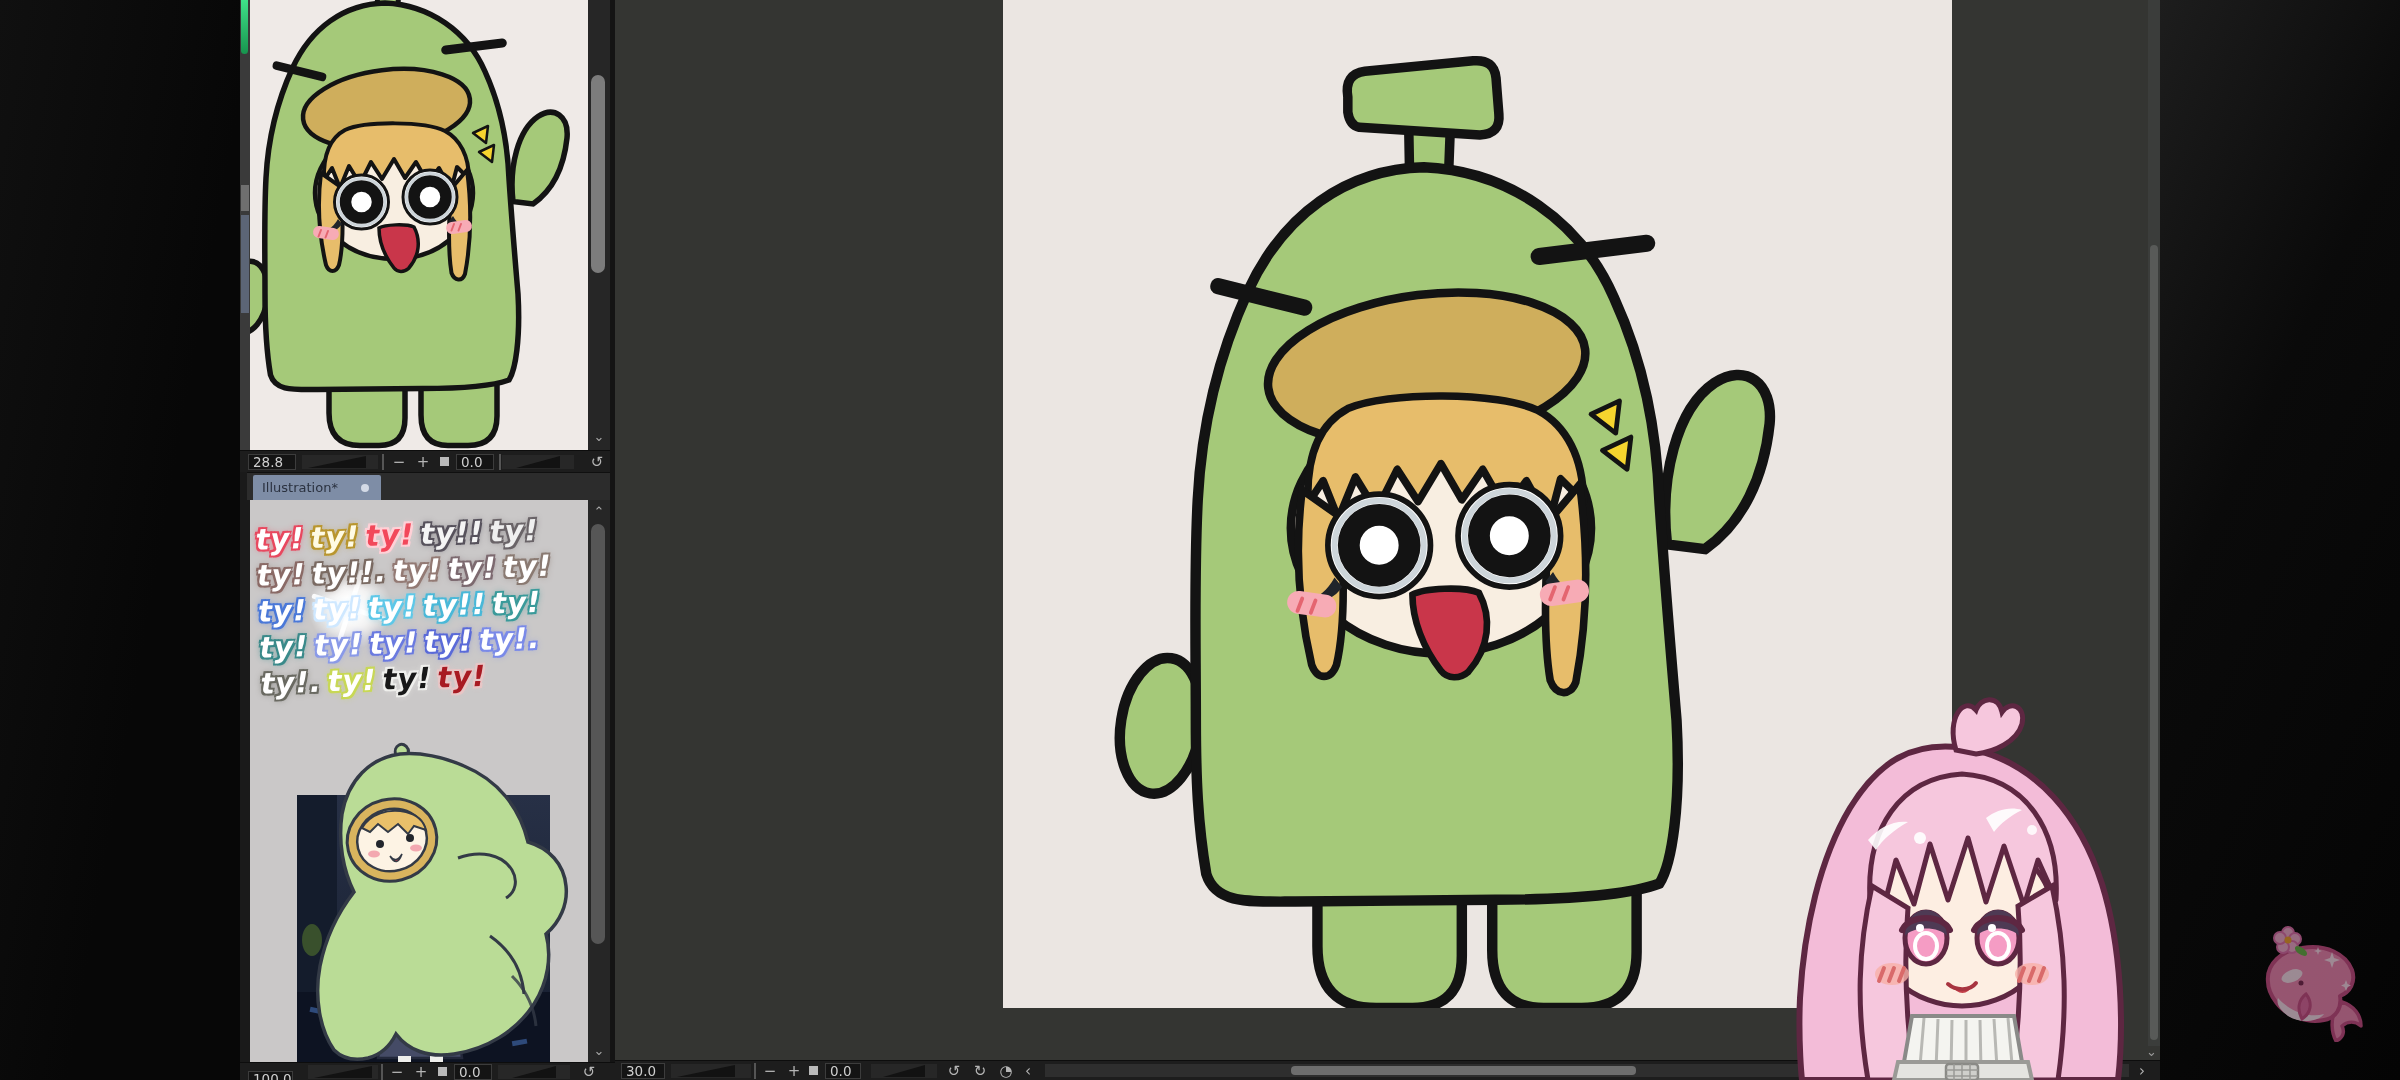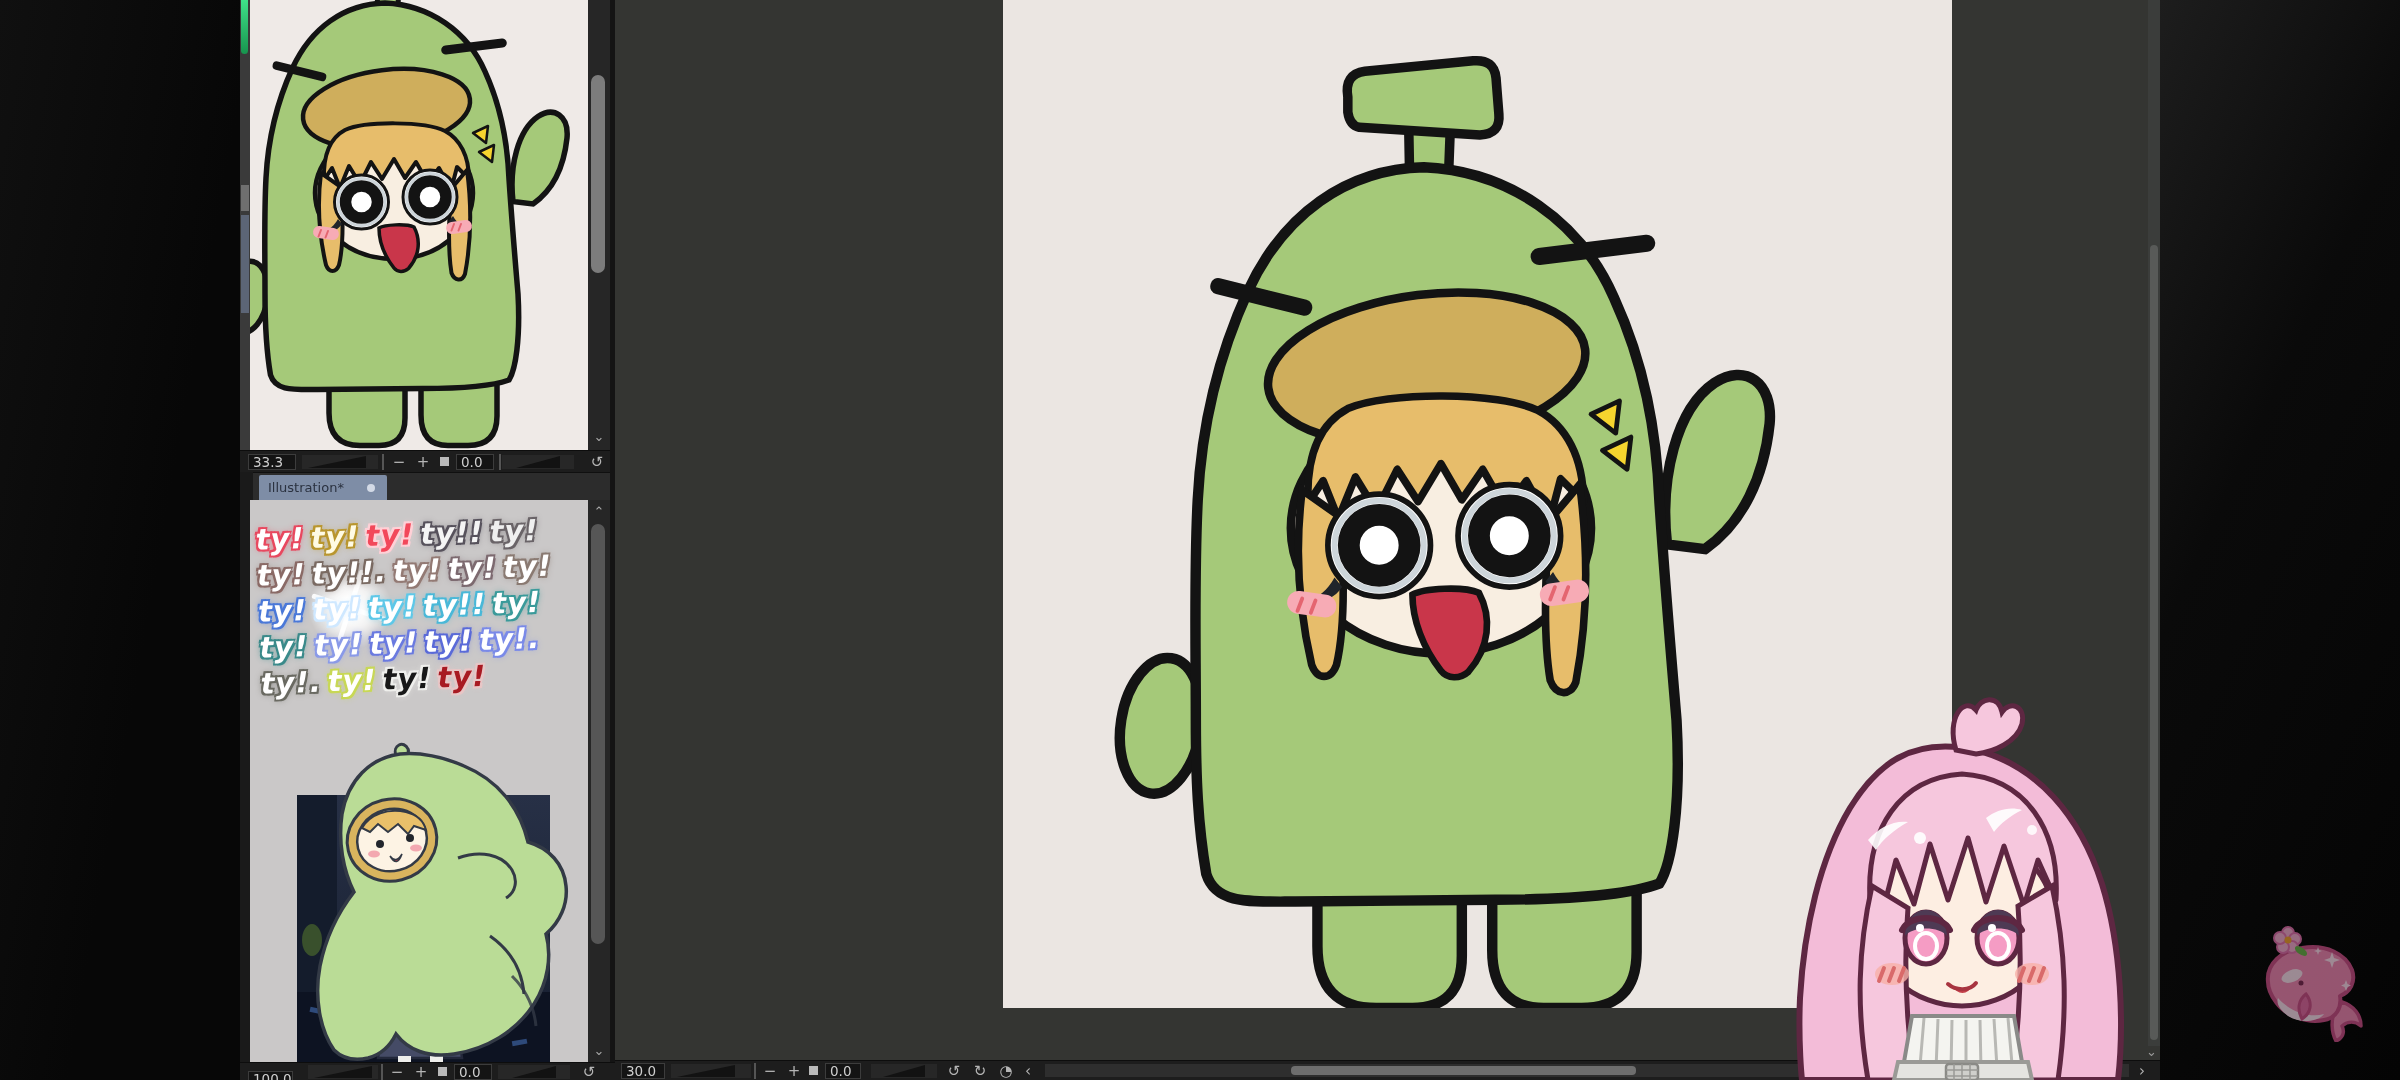--- a/index.html
+++ b/index.html
@@ -39,21 +39,21 @@
   .sb-track{position:absolute;top:4px;height:14px;background:#272727;overflow:hidden;}
   .sb-wedge{position:absolute;left:6px;bottom:1px;width:0;height:0;border-bottom:12px solid #121212;border-left:58px solid transparent;}
   .sb-tick{position:absolute;top:3px;width:2px;height:16px;background:#555;}
   .sb-glyph{position:absolute;top:1px;color:#b5b5b5;font-size:15px;line-height:20px;width:18px;text-align:center;}
   .sb-sq{position:absolute;top:6px;width:9px;height:9px;background:#b9b9b9;}
 
   .sb1{left:0;top:450px;width:375px;height:22px;}
   .sb2{left:0;top:1062px;width:375px;height:18px;}
 
   
-  .tab-row{left:13px;top:472px;width:416px;height:28px;background:var(--tab-row-bg);border-top:1px solid #101010;}
+  .tab-row{left:7px;top:472px;width:416px;height:28px;background:var(--tab-row-bg);border-top:1px solid #101010;}
   .doc-tab{position:absolute;left:6px;top:2px;width:128px;height:26px;background:var(--tab-active-bg);border-radius:2px 2px 0 0;}
   .doc-tab .lbl{position:absolute;left:9px;top:5px;font-size:13px;color:var(--tab-text);}
   .doc-tab .dot{position:absolute;right:12px;top:9px;width:8px;height:8px;border-radius:50%;background:#d3dae6;}
   .tab-chev{position:absolute;right:12px;top:4px;color:#9a9a9a;font-size:14px;}
 
   
   .ref-panel{left:10px;top:500px;width:338px;height:562px;background:var(--ty-panel-bg);overflow:hidden;}
   .ty-rows{position:absolute;left:8px;top:16px;width:330px;transform:rotate(-2deg);}
   .ty-row{height:36px;line-height:36px;font-size:29px;font-weight:bold;font-style:italic;white-space:nowrap;letter-spacing:1px;}
   .ty-burst{position:absolute;left:58px;top:66px;width:84px;height:84px;
@@ -150,21 +150,21 @@
       <svg width="338" height="450" viewBox="110 112 676 900">
         <use href="#melon-creature"></use>
       </svg>
     </div>
     <div class="abs vscroll nav-scroll">
       <div class="thumb" style="top:75px;height:198px;"></div>
       <div class="chev" style="top:430px;">⌄</div>
     </div>
 
     <div class="abs statusbar sb1">
-      <div class="sb-value" style="left:8px;width:48px;">33.3</div>
+      <div class="sb-value" style="left:8px;width:48px;">28.8</div>
       <div class="sb-track" style="left:62px;width:76px;">
           <div class="sb-wedge"></div>
         </div>
       <div class="sb-tick" style="left:142px;"></div>
       <div class="sb-glyph" style="left:150px;">−</div>
       <div class="sb-glyph" style="left:174px;">+</div>
       <div class="sb-sq" style="left:200px;"></div>
       <div class="sb-value" style="left:216px;width:38px;">0.0</div>
       <div class="sb-track" style="left:262px;width:72px;">
           <div class="sb-wedge" style="left:14px;border-left-width:44px;"></div>

